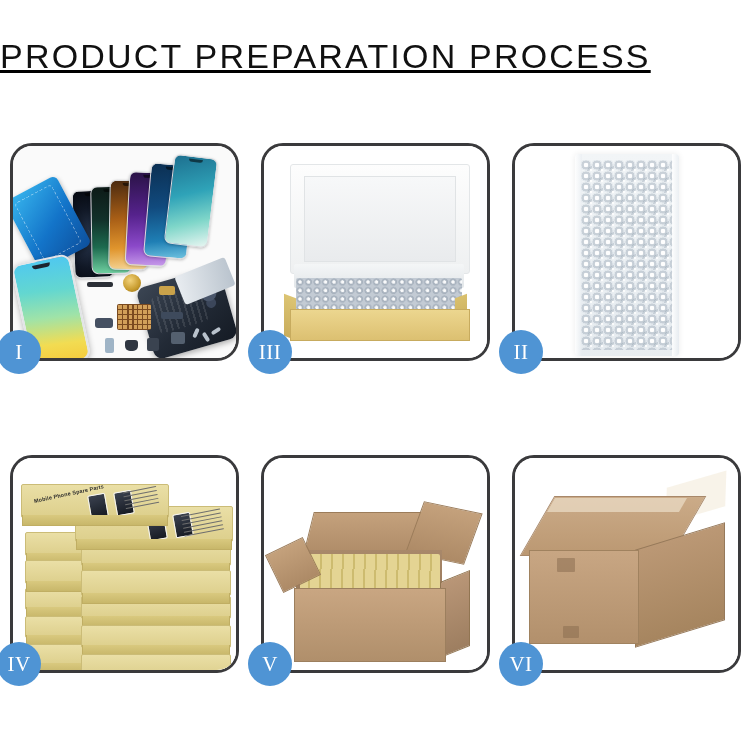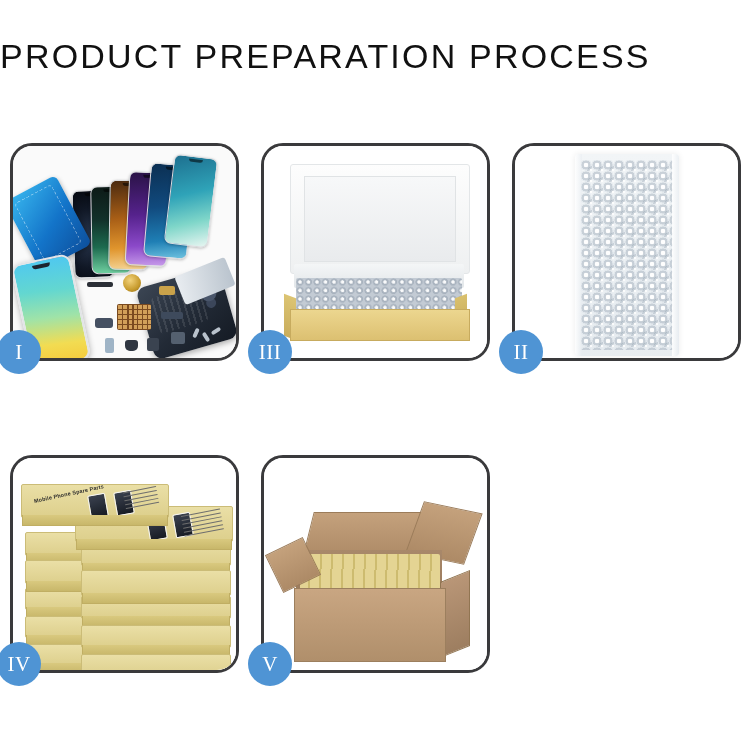--- a/index.html
+++ b/index.html
@@ -11,20 +11,21 @@
     height: 750px;
     background: #ffffff;
     font-family: "Liberation Sans", sans-serif;
     overflow: hidden;
   }
   .page {
     position: relative;
     width: 606px;
     height: 750px;
     box-sizing: border-box;
+    text-decoration: underline;
   }
 
   
   .header {
     padding-top: 38px;
     text-align: center;
   }
   .title {
     font-size: 34px;
     letter-spacing: 2.2px;
@@ -513,15 +514,27 @@
         <div class="flap flap-right"></div>
         <div class="carton-inner"></div>
         <div class="yellow-fill"></div>
         <div class="flap flap-left"></div>
         <div class="carton-side"></div>
         <div class="carton-body"></div>
       </div>
       <div class="badge">V</div>
     </div>
 
+    <div class="panel">
+      <div class="panel-inner p6">
+        <div class="tape-edge"></div>
+        <div class="sealed-top"></div>
+        <div class="tape"></div>
+        <div class="sealed-side"></div>
+        <div class="sealed-front"></div>
+        <div class="tab t1"></div>
+        <div class="tab t2"></div>
+      </div>
+      <div class="badge">VI</div>
+    </div>
 
   </div>
 </div>
 
 </body></html>

